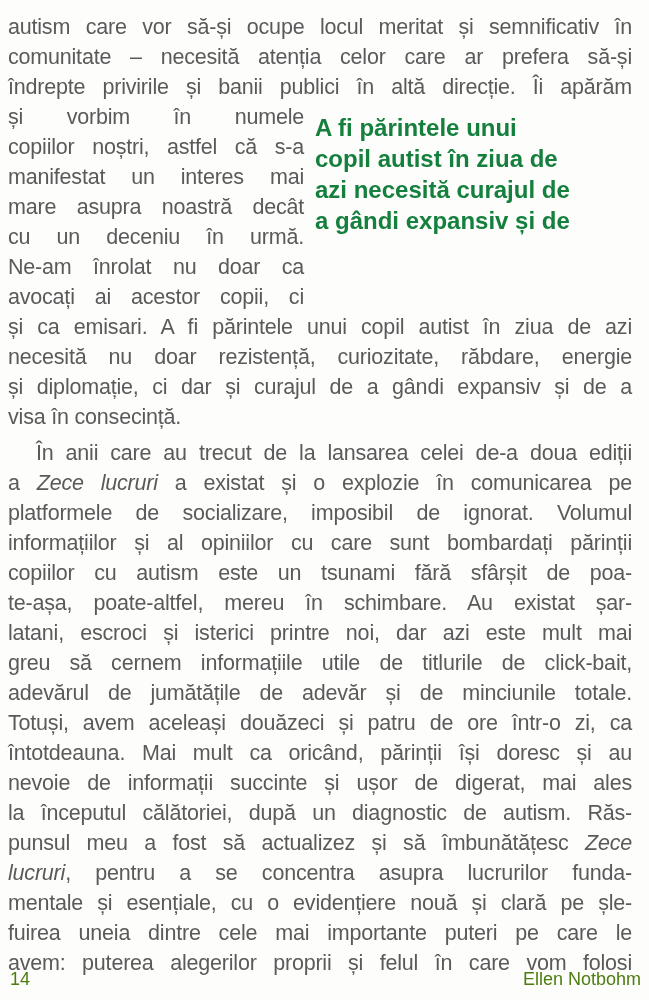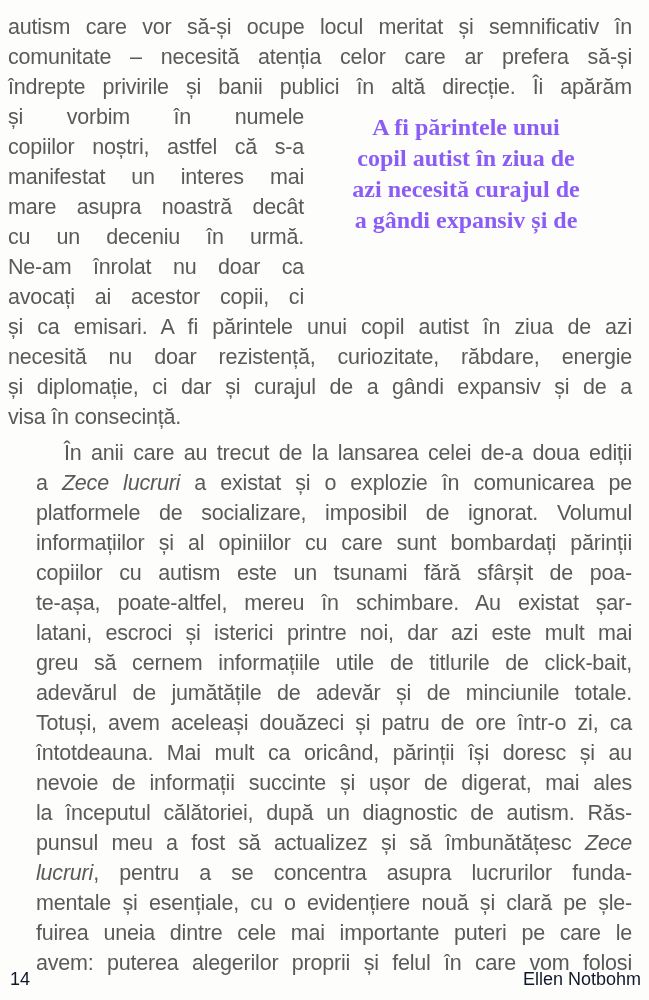--- a/index.html
+++ b/index.html
@@ -28,43 +28,42 @@
     -moz-text-align-last: justify;
     overflow: visible;
     white-space: nowrap;
   }
   
   .line { white-space: normal; }
   .narrow { width: 296px; }
   .endline { text-align: right; text-align-last: left; -moz-text-align-last: left; }
   .indent { text-indent: 28px; }
   .it { font-style: italic; }
-  .p2 { margin-top: 6px; margin-left: 28px; }
+  .p2 { margin-top: 6px; }
   .pullquote {
     position: absolute;
     left: 315px;
     top: 112px;
     width: 302px;
-    font-family: Liberation Serif, serif;
+    font-family: Liberation Sans, sans-serif;
     font-weight: bold;
     font-size: 24px;
-    color: #8b5cf6;
-    text-align: center;
+    color: #15803d;
     letter-spacing: 0;
   }
   .pq-line { height: 31px; line-height: 31px; white-space: nowrap; }
   .footer {
     position: absolute;
     left: 8px;
     right: 8px;
     top: 966px;
     height: 26px;
     line-height: 26px;
     font-size: 18px;
-    color: #0f172a;
+    color: #4d7c0f;
   }
   .page-num { position: absolute; left: 2px; top: 0; }
   .author { text-align: right; }
 </style>
 </head>
 <body>
 
 <div class="page">
 
   <div class="text-block">

